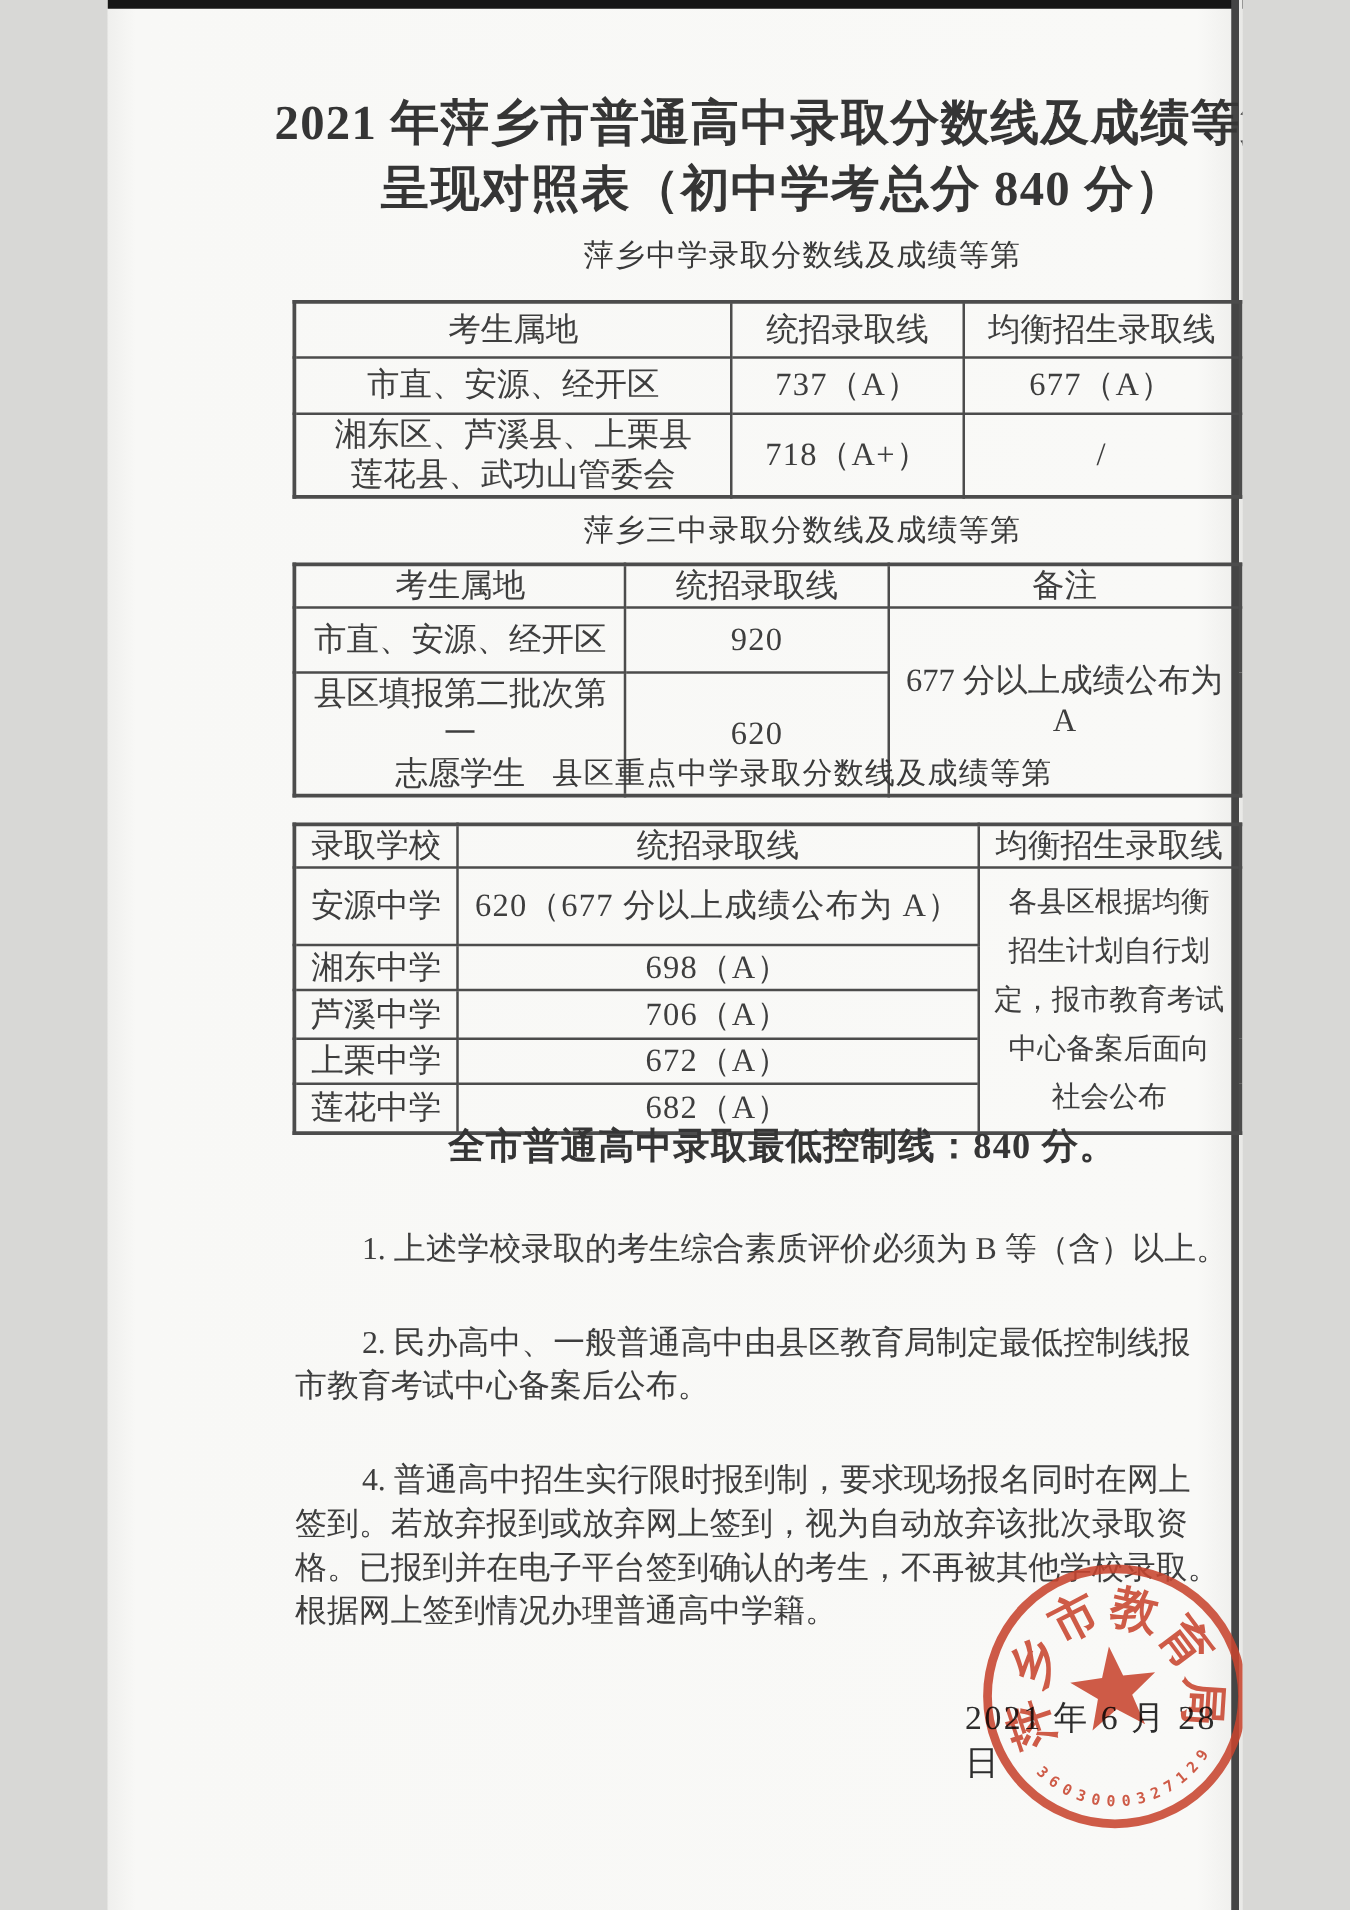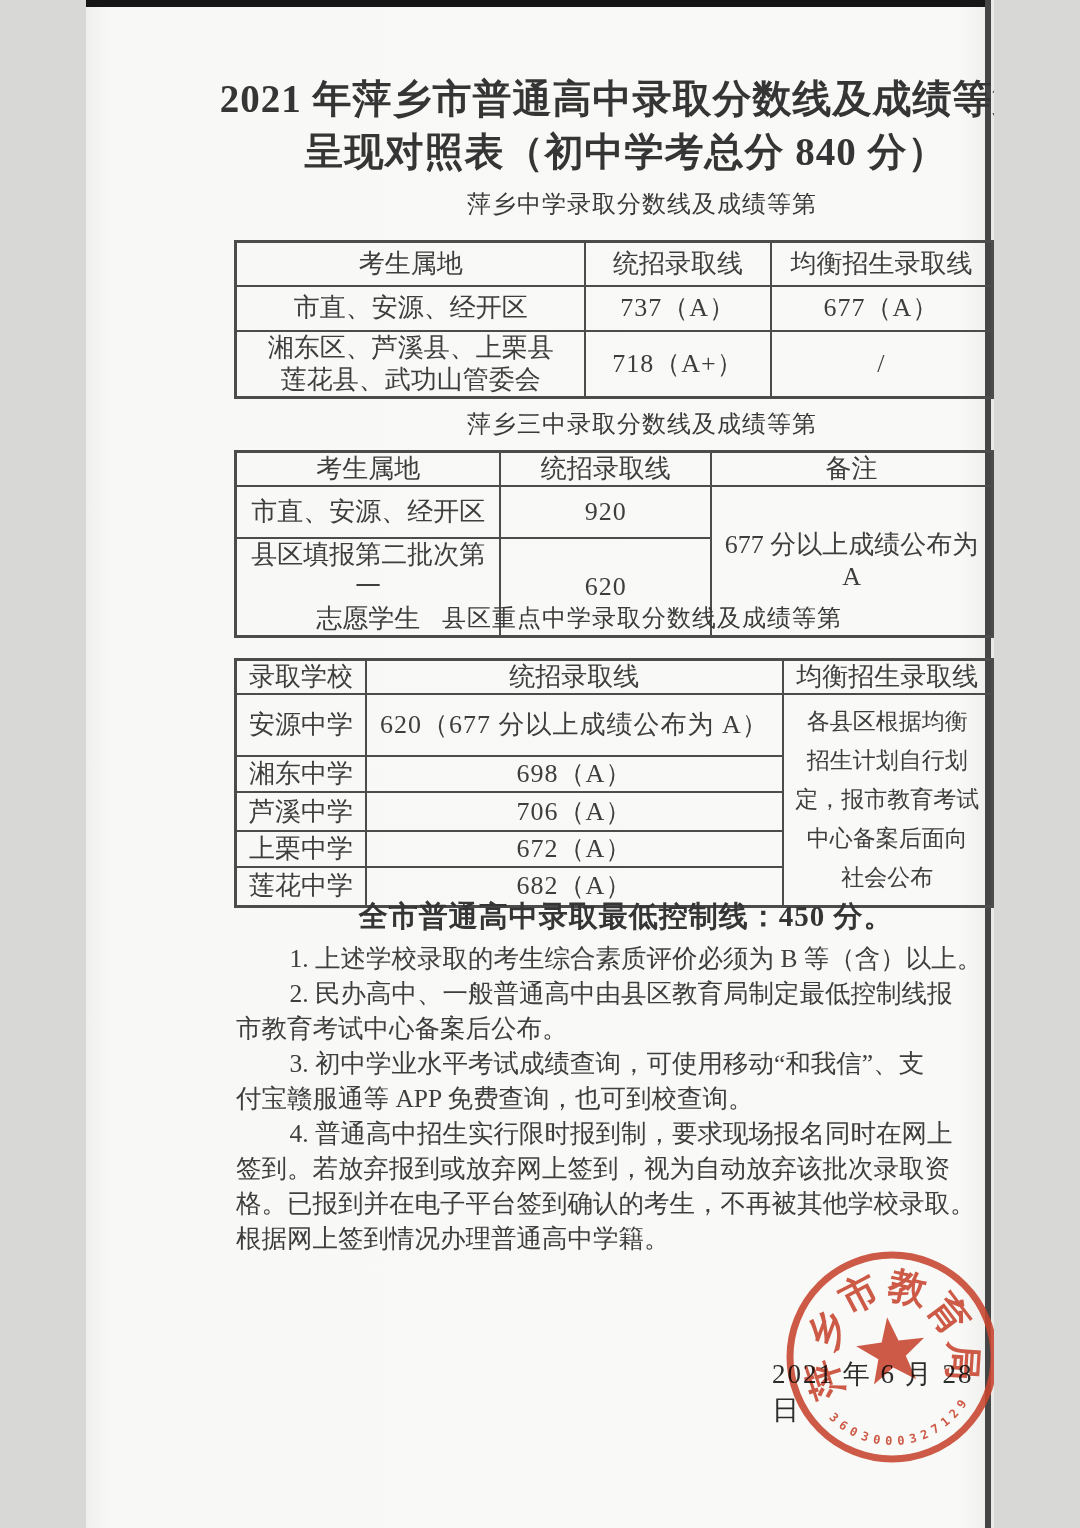--- a/index.html
+++ b/index.html
@@ -36,21 +36,21 @@
   .preline { white-space:pre-line; }
   #t3 td.remark { line-height:39px; font-size:23px; }
   .control-line {
     position:absolute; top:897px; left:148px; width:784px; text-align:center;
     font-size:29px; font-weight:bold; color:#353535; letter-spacing:1px;
   }
   .notes {
     position:absolute; top:941px; left:150px; width:788px;
     font-size:25.5px; line-height:35px; color:#3e3e3e;
   }
-  .notes .note-item { white-space:pre-line; text-indent:2.1em; }
+  .notes .note-item { white-space:pre-line; text-indent:2.1em;margin-top:40px; }
   .issue-date {
     position:absolute; top:1356px; left:686px; font-size:27px; color:#2e2e2e;
     letter-spacing:2px; z-index:3; mix-blend-mode:multiply;
   }
   .seal { position:absolute; left:680px; top:1230px; width:252px; height:252px; z-index:2; opacity:.88; }
 </style>
 </head>
 <body>
 
 <div class="page">
@@ -149,28 +149,26 @@
       <td>上栗中学</td>
       <td class="score">672（A）</td>
     </tr>
     <tr style="height:39px">
       <td>莲花中学</td>
       <td class="score">682（A）</td>
     </tr>
   </tbody>
     </table>
 
-  <div class="control-line">全市普通高中录取最低控制线：450 分。</div>
+  <div class="control-line">全市普通高中录取最低控制线：840 分。</div>
 
   <div class="notes">
     <div class="note-item">1. 上述学校录取的考生综合素质评价必须为 B 等（含）以上。</div>
     <div class="note-item">2. 民办高中、一般普通高中由县区教育局制定最低控制线报
 市教育考试中心备案后公布。</div>
-    <div class="note-item">3. 初中学业水平考试成绩查询，可使用移动“和我信”、支
-付宝赣服通等 APP 免费查询，也可到校查询。</div>
     <div class="note-item">4. 普通高中招生实行限时报到制，要求现场报名同时在网上
 签到。若放弃报到或放弃网上签到，视为自动放弃该批次录取资
 格。已报到并在电子平台签到确认的考生，不再被其他学校录取。
 根据网上签到情况办理普通高中学籍。</div>
   </div>
 
   <svg class="seal" viewBox="680 1230 252 252" xmlns="http://www.w3.org/2000/svg" xmlns:xlink="http://www.w3.org/1999/xlink">
     <defs>
       <path id="sealTopArc" d="M 755.8 1386 A 58 58 0 1 1 856.2 1386" fill="none"></path>
       <path id="sealBottomArc" d="M 735.7 1410 A 88 88 0 0 0 876.3 1410" fill="none"></path>

